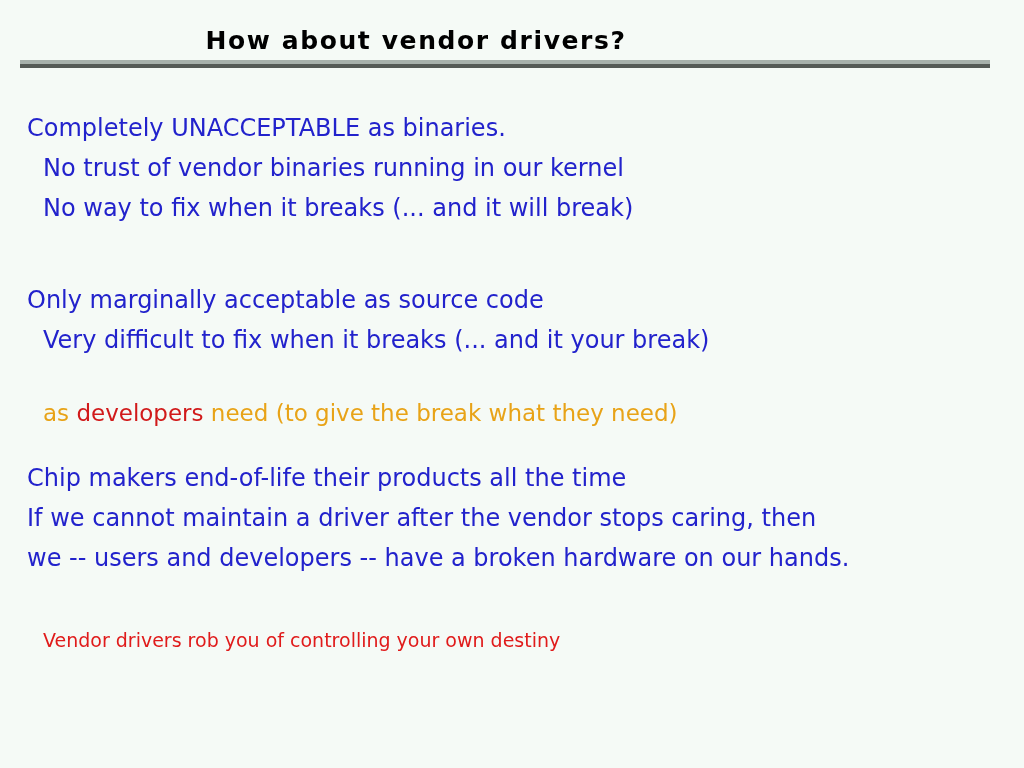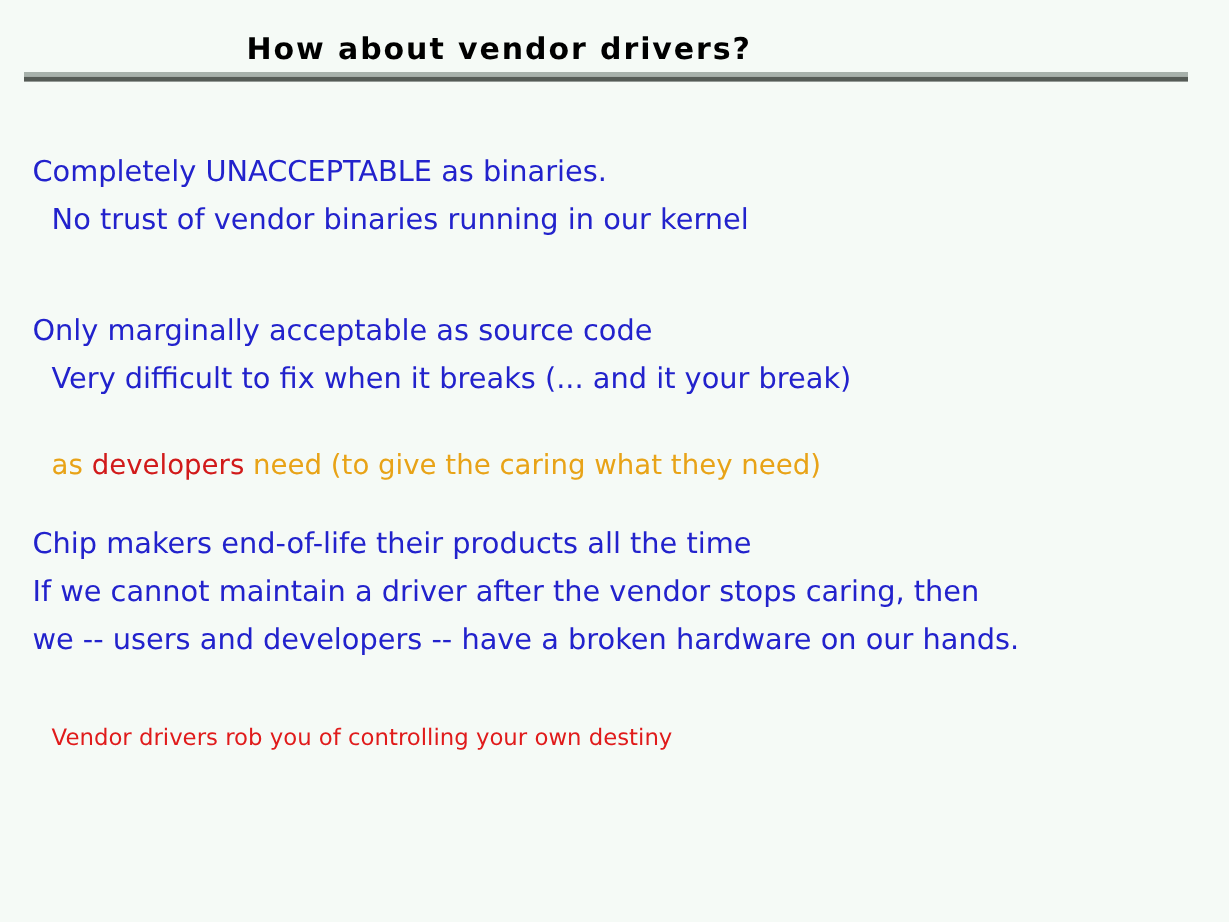--- a/index.html
+++ b/index.html
@@ -62,21 +62,20 @@
     height: 4px;
     background: #555b56;
   }
 
   
   .body-area {
     position: absolute;
     top: 108px;
     left: 0;
     width: 1024px;
-    margin-top: 15px;
   }
 
   .block {
     margin: 0;
     padding: 0;
   }
 
   .line {
     font-family: "DejaVu Sans", sans-serif;
     font-size: 24px;
@@ -114,29 +113,30 @@
   <div class="title-rule">
     <div class="rule-top"></div>
     <div class="rule-bottom"></div>
   </div>
 
   <div class="body-area">
 
     <div class="block" id="block-unacceptable">
       <div class="line lvl0 blue">Completely UNACCEPTABLE as binaries.</div>
       <div class="line lvl1 blue">No trust of vendor binaries running in our kernel</div>
+      <div class="line lvl1 blue">No way to fix when it breaks (... and it will break)</div>
     </div>
 
     <div class="block" id="block-source">
       <div class="line lvl0 blue">Only marginally acceptable as source code</div>
       <div class="line lvl1 blue">Very difficult to fix when it breaks (... and it your break)</div>
     </div>
 
     <div class="block callout" id="block-callout">
-      <div class="line lvl1 orange"><span>as </span><span class="em-red">developers</span><span> need (to give the caring what they need)</span></div>
+      <div class="line lvl1 orange"><span>as </span><span class="em-red">developers</span><span> need (to give the break what they need)</span></div>
     </div>
 
     <div class="block" id="block-chipmakers">
       <div class="line lvl0 blue">Chip makers end-of-life their products all the time</div>
       <div class="line lvl0 blue">If we cannot maintain a driver after the vendor stops caring, then</div>
       <div class="line lvl0 blue">we -- users and developers -- have a broken hardware on our hands.</div>
     </div>
 
     <div class="block" id="block-destiny">
       <div class="line lvl1 red">Vendor drivers rob you of controlling your own destiny</div>

